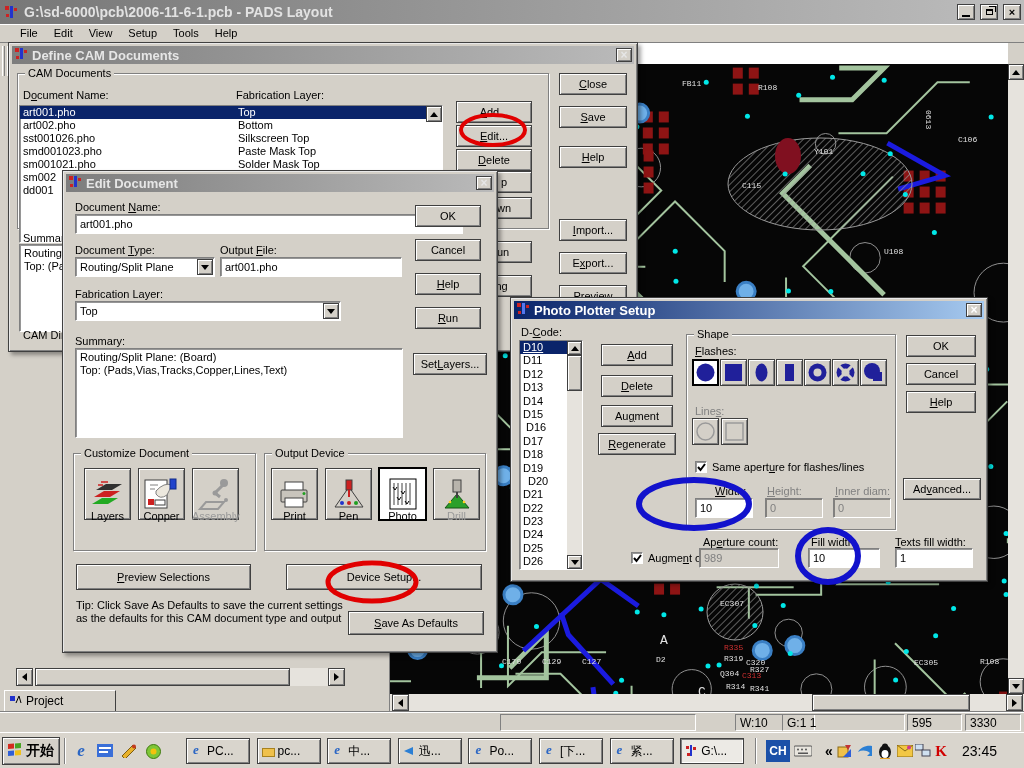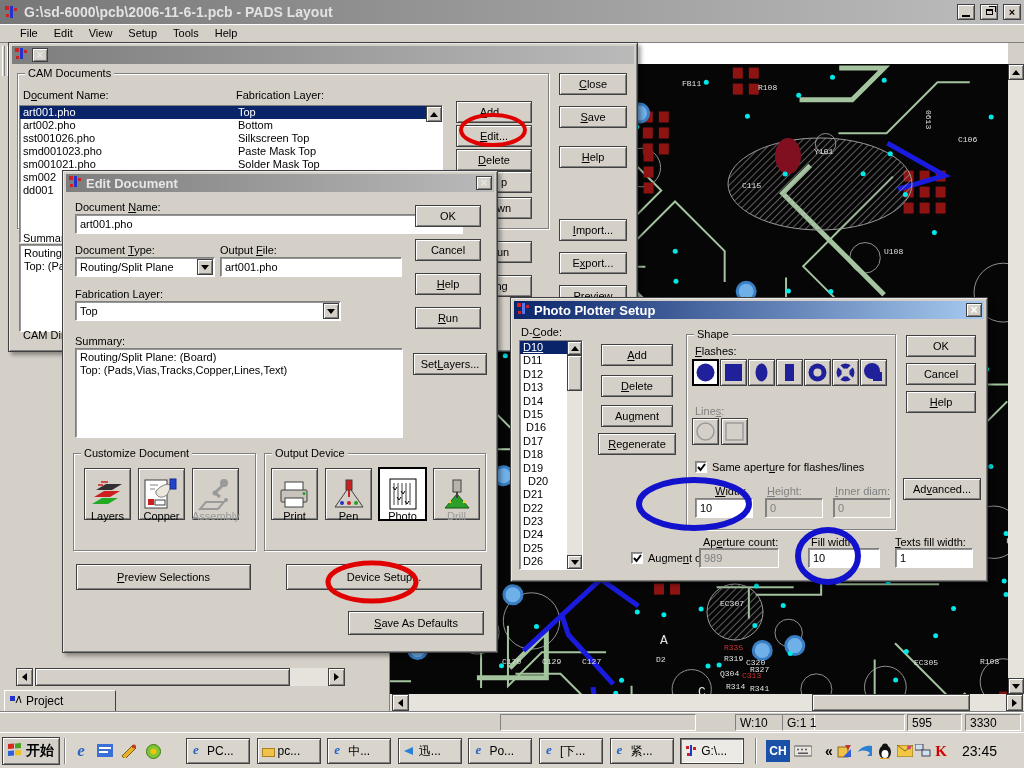--- a/index.html
+++ b/index.html
@@ -619,20 +619,21 @@
 </div>
 
 <div class="dialog" style="left:8px;top:42px;width:630px;height:310px;z-index:10;">
   <div class="titlebar tb-inactive">
     <span><svg width="14" height="14">
           <rect x="6" y="1" width="3" height="11" fill="#2233cc"></rect>
           <rect x="1" y="1" width="4" height="4" fill="#cc2222"></rect>
           <rect x="10" y="3" width="3" height="3" fill="#cc2222"></rect>
           <rect x="2" y="9" width="3" height="3" fill="#cc2222"></rect>
         </svg></span>
+    <span class="tb-text">Define CAM Documents</span>
     <span class="btn xbtn">×</span>
   </div>
   <div class="group abs" style="left:8px;top:30px;width:532px;height:156px;">
     <span class="glabel">CAM Documents</span>
   </div>
   <span class="abs" style="left:14px;top:46px;">D<u>o</u>cument Name:</span>
   <span class="abs" style="left:227px;top:46px;">Fabrication Layer:</span>
   <div class="sunken abs" id="cam-list" style="left:10px;top:62px;width:424px;height:138px;overflow:hidden;">
 
       <div class="lrow selected">
@@ -809,20 +810,21 @@
           <path d="M20 15 v6" stroke="#404040" stroke-width="2"></path>
           <circle cx="13" cy="25" r="1.3" fill="#ffd020"></circle>
           <circle cx="27" cy="25" r="1.3" fill="#ffd020"></circle>
         </svg>
     </div>
     <span class="icolabel dis" style="left:168px;">Drill</span>
   </div>
 
   <div class="btn abs" style="left:13px;top:393px;width:175px;height:26px;"><u>P</u>review Selections</div>
   <div class="btn abs" style="left:223px;top:393px;width:196px;height:26px;">Device Setup...</div>
+  <div class="abs" style="left:13px;top:428px;width:276px;line-height:13px;">Tip: Click Save As Defaults to save the current settings as the defaults for this CAM document type and output</div>
   <div class="btn abs" style="left:285px;top:440px;width:136px;height:24px;"><u>S</u>ave As Defaults</div>
 </div>
 
 <div class="dialog" style="left:510px;top:297px;width:478px;height:285px;z-index:30;">
   <div class="titlebar tb-active">
     <span><svg width="14" height="14">
           <rect x="6" y="1" width="3" height="11" fill="#5577ee"></rect>
           <rect x="1" y="1" width="4" height="4" fill="#cc2222"></rect>
           <rect x="10" y="3" width="3" height="3" fill="#cc2222"></rect>
           <rect x="2" y="9" width="3" height="3" fill="#cc2222"></rect>

